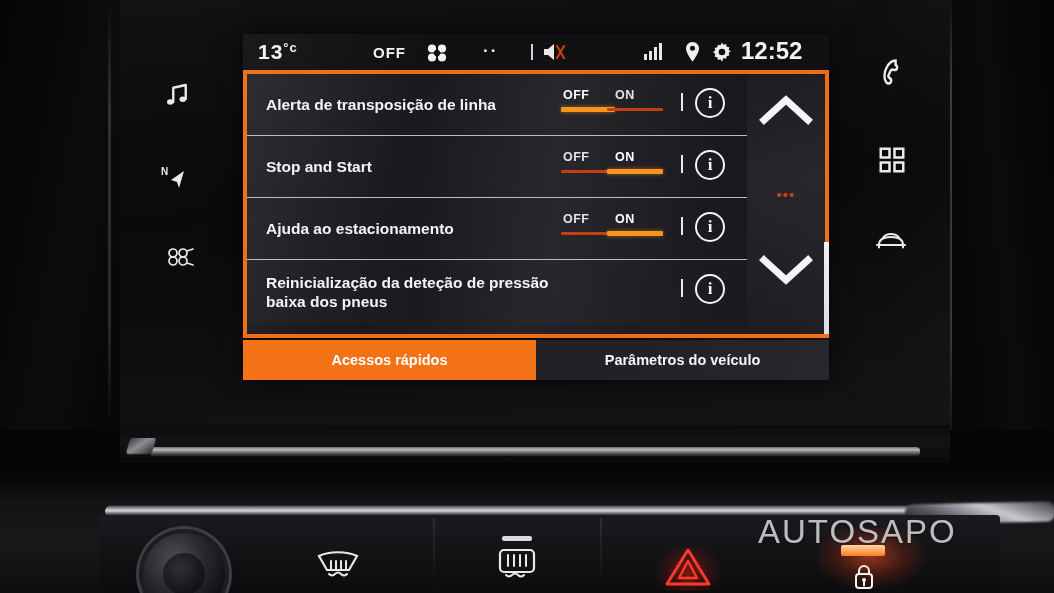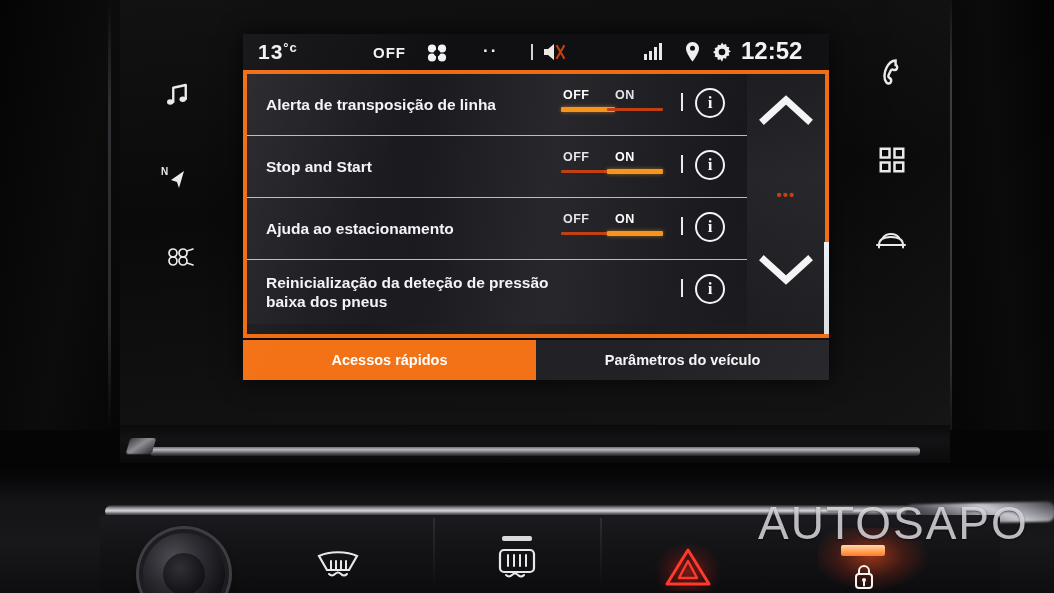--- a/index.html
+++ b/index.html
@@ -102,22 +102,22 @@
     background:radial-gradient(ellipse at 48% 45%, rgba(255,80,30,.55) 0%, rgba(255,60,20,.18) 42%, rgba(0,0,0,0) 72%);
     pointer-events:none;
   }
   .lock-bar{
     position:absolute; left:841px; top:545px; width:44px; height:11px;
     background:linear-gradient(180deg,#ffd9a8,#ff7a22);
     border-radius:2px; filter:blur(.6px);
   }
 
   .watermark{
-    position:absolute; left:758px; top:496px;
-    font-size:46px; font-weight:400; letter-spacing:2px;
+    position:absolute; left:758px; top:513px;
+    font-size:33px; font-weight:400; letter-spacing:2px;
     font-family:"Liberation Sans", sans-serif;
     color:rgba(232,232,236,.80);
     text-shadow:0 1px 2px rgba(0,0,0,.55);
     white-space:nowrap;
   }
 
   
   .screen{
     position:absolute; left:243px; top:34px; width:586px; height:346px;
     background:#0b0b0c;

